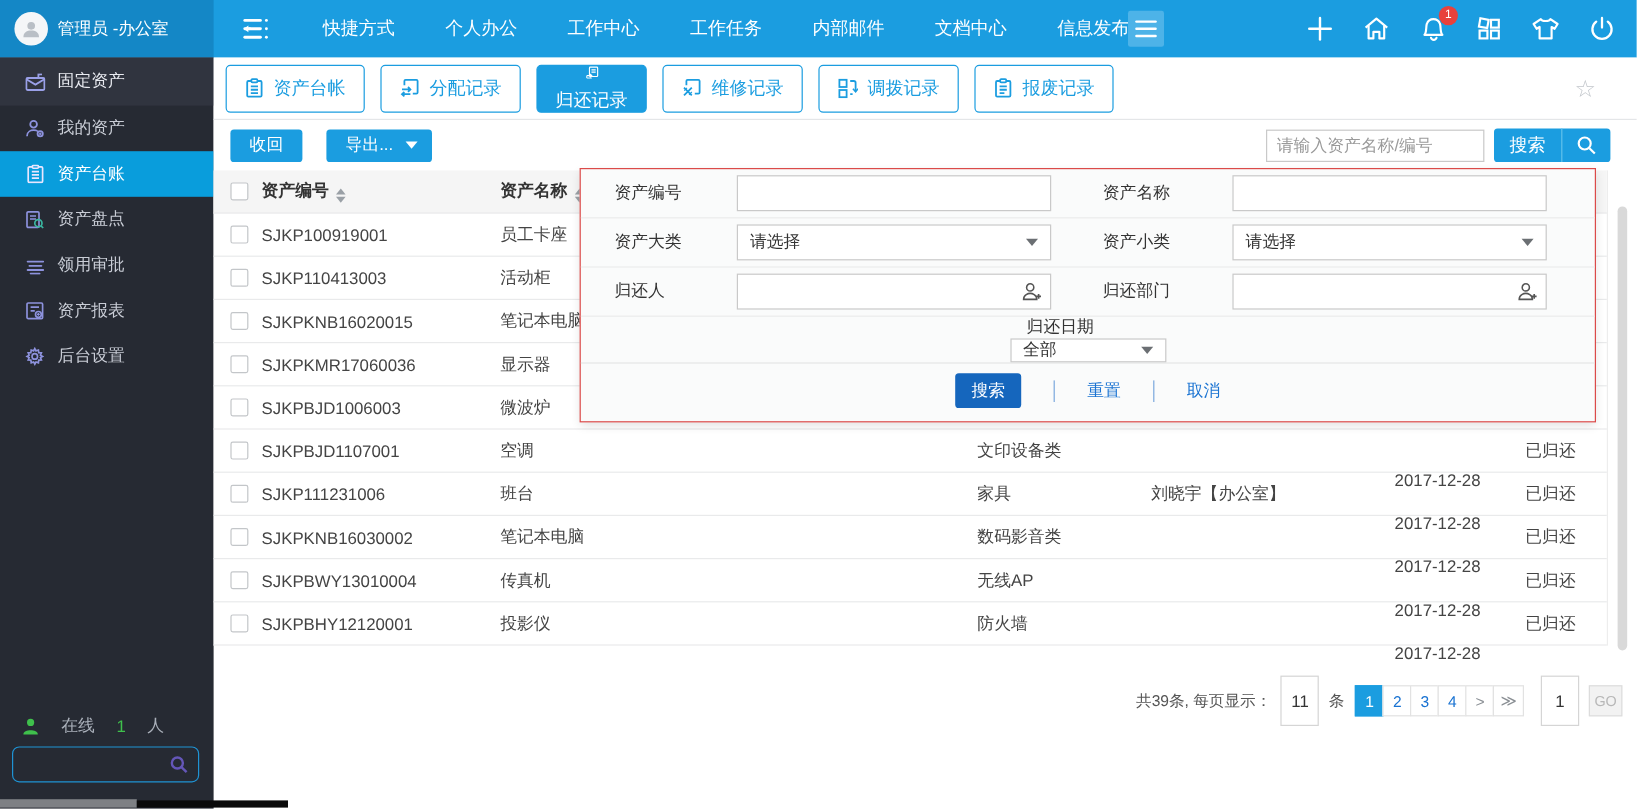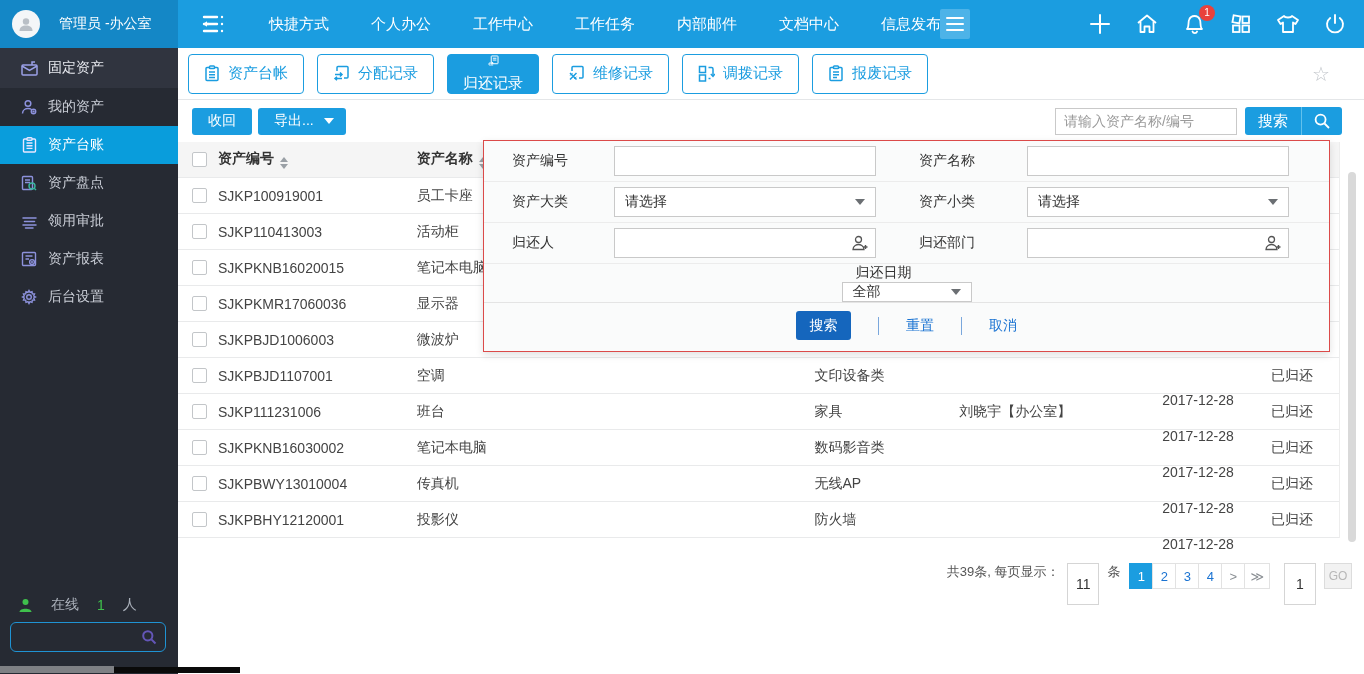--- a/index.html
+++ b/index.html
@@ -3,21 +3,21 @@
 <meta charset="utf-8">
 <style>
   * { margin:0; padding:0; box-sizing:border-box; }
   html,body { width:1364px; height:674px; overflow:hidden; background:#fff;
     font-family:"Liberation Sans","DejaVu Sans",sans-serif; }
   body { position:relative; }
 
   
   .topbar { position:absolute; left:0; top:0; width:1364px; height:48px; background:#1b9de0; }
   .topbar-left { position:absolute; left:0; top:0; width:178px; height:48px; background:#1487c6;
-    display:flex; align-items:center;gap:11px; }
+    display:flex; align-items:center; }
   .avatar { width:28px; height:28px; border-radius:50%; background:#f4f6f8; margin-left:12px;
     display:flex; align-items:center; justify-content:center; }
   .topbar-user { color:#fff; font-size:14px; margin-left:8px; white-space:nowrap; }
   .topnav { position:absolute; left:196px; top:0; height:48px; display:flex; align-items:center; gap:0; }
   .collapse-btn { width:34px; height:48px; display:flex; align-items:center; justify-content:center; margin-right:18px; cursor:pointer; }
   .topnav-item { color:#fff; font-size:15px; padding:0 21px; line-height:48px; cursor:pointer; white-space:nowrap; }
   .burger-btn { position:absolute; left:940px; top:9px; width:30px; height:30px; background:#4db3e8;
     border-radius:2px; display:flex; align-items:center; justify-content:center; cursor:pointer; }
   .topbar-icons { position:absolute; right:16px; top:0; height:48px; display:flex; align-items:center; gap:21px; }
   .tb-icon { width:26px; height:26px; position:relative; display:flex; align-items:center; justify-content:center; cursor:pointer; }
@@ -46,21 +46,21 @@
     color:#1b9de0; font-size:15px; display:flex; align-items:center; gap:8px; cursor:pointer; white-space:nowrap; }
   .tab.active { background:#1b9de0; color:#fff;flex-direction:column; }
   .fav-star { position:absolute; right:34px; top:14px; font-size:20px; color:#c2c6cb; cursor:pointer; }
 
   
   .toolbar { position:absolute; left:178px; top:100px; width:1186px; height:42px; display:flex;
     align-items:center; padding-left:14px; background:#fff; }
   .btn-blue { height:27px; background:#1b9de0; color:#fff; border:none; border-radius:3px;
     font-size:14px; padding:0 16px; cursor:pointer; display:flex; align-items:center; gap:10px;
     font-family:inherit; }
-  .btn-export { margin-left:6px; padding-right:12px; }
+  .btn-export { margin-left:20px; padding-right:12px; }
   .caret-down { width:0; height:0; border-left:5px solid transparent; border-right:5px solid transparent;
     border-top:6px solid #fff; display:inline-block; }
   .tb-search { margin-left:auto; display:flex; align-items:center; margin-right:22px; }
   .tb-search input { width:182px; height:27px; border:1px solid #c9c9c9; font-size:14px; padding:0 8px;
     outline:none; color:#333; font-family:inherit; }
   .tb-search input::placeholder { color:#9a9a9a; }
   .search-btn { height:28px; margin-left:8px; background:#1b9de0; border-radius:3px; display:flex;
     align-items:center; cursor:pointer; }
   .search-btn .s-label { color:#fff; font-size:15px; padding:0 13px; }
   .search-btn .s-div { width:1px; height:28px; background:#62c1ec; }
@@ -101,21 +101,21 @@
   .fp-select .caret { width:0; height:0; border-left:5px solid transparent; border-right:5px solid transparent;
     border-top:6px solid #6b6f73; }
   .fp-person-icon { position:absolute; right:7px; top:6px; cursor:pointer; }
   .fp-actions { height:46px; border-top:1px solid #e4e4e4; display:flex; align-items:center; justify-content:center; }
   .fp-search-btn { width:55px; height:29px; background:#1566bd; color:#fff; border:none; border-radius:3px;
     font-size:14px; cursor:pointer; font-family:inherit; }
   .fp-sep { width:1px; height:18px; background:#7aa7dc; margin:0 27px; }
   .fp-link { color:#1a73d2; font-size:14px; cursor:pointer; background:none; border:none; font-family:inherit; }
 
   
-  .pagination { position:absolute; right:12px; top:563px; display:flex; align-items:flex-start; font-size:13px; color:#555; }
+  .pagination { position:absolute; right:12px; top:563px; display:flex; align-items:center; font-size:13px; color:#555; }
   .pg-input { width:32px; height:42px; border:1px solid #d5d5d5; text-align:center; font-size:14px; color:#333;
     outline:none; margin:0 8px; font-family:inherit; background:#fff; }
   .pg-group { display:flex; margin-left:10px; }
   .pg-box { min-width:24px; height:26px; border:1px solid #e2e2e2; background:#fff; color:#1a73d2;
     display:flex; align-items:center; justify-content:center; font-size:13px; padding:0 5px;
     margin-left:-1px; cursor:pointer; }
   .pg-box.active { background:#1b9de0; border-color:#1b9de0; color:#fff; }
   .pg-box.nav { color:#8a8f94; }
   .go-btn { width:28px; height:26px; background:#f2f2f2; border:1px solid #dcdcdc; color:#b7b7b7;
     font-size:12px; cursor:pointer; font-family:inherit; }

